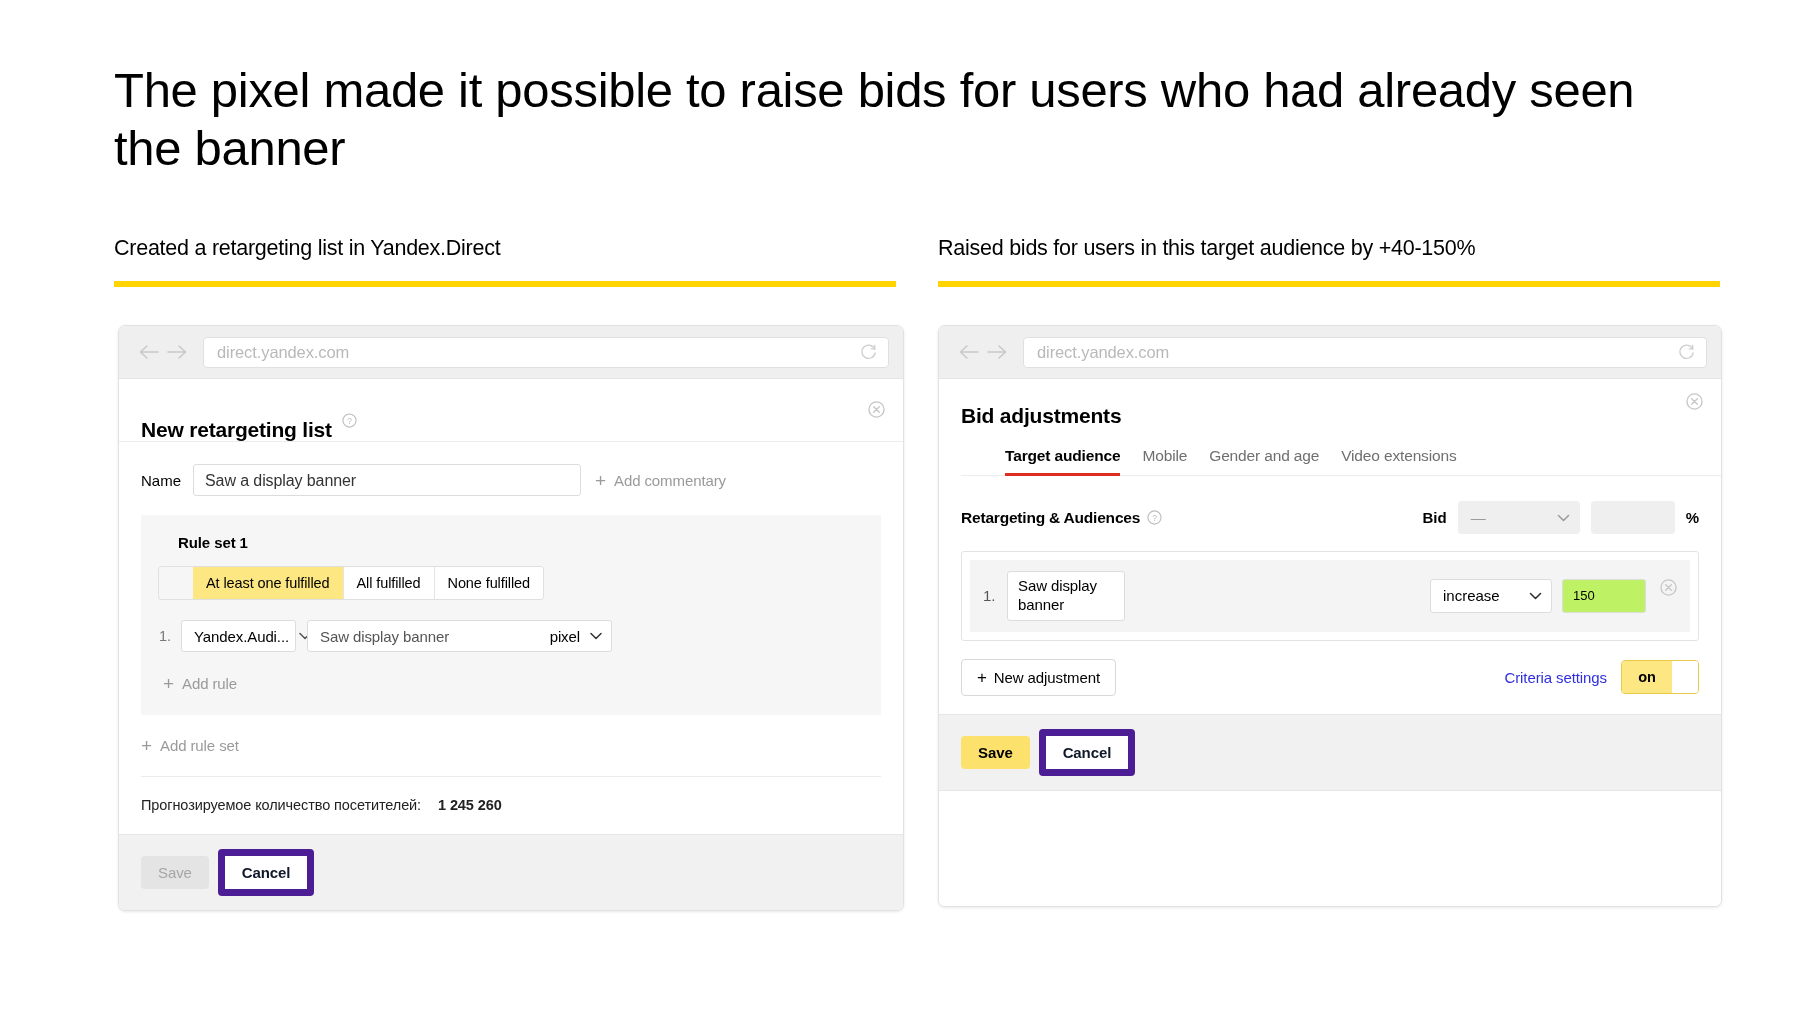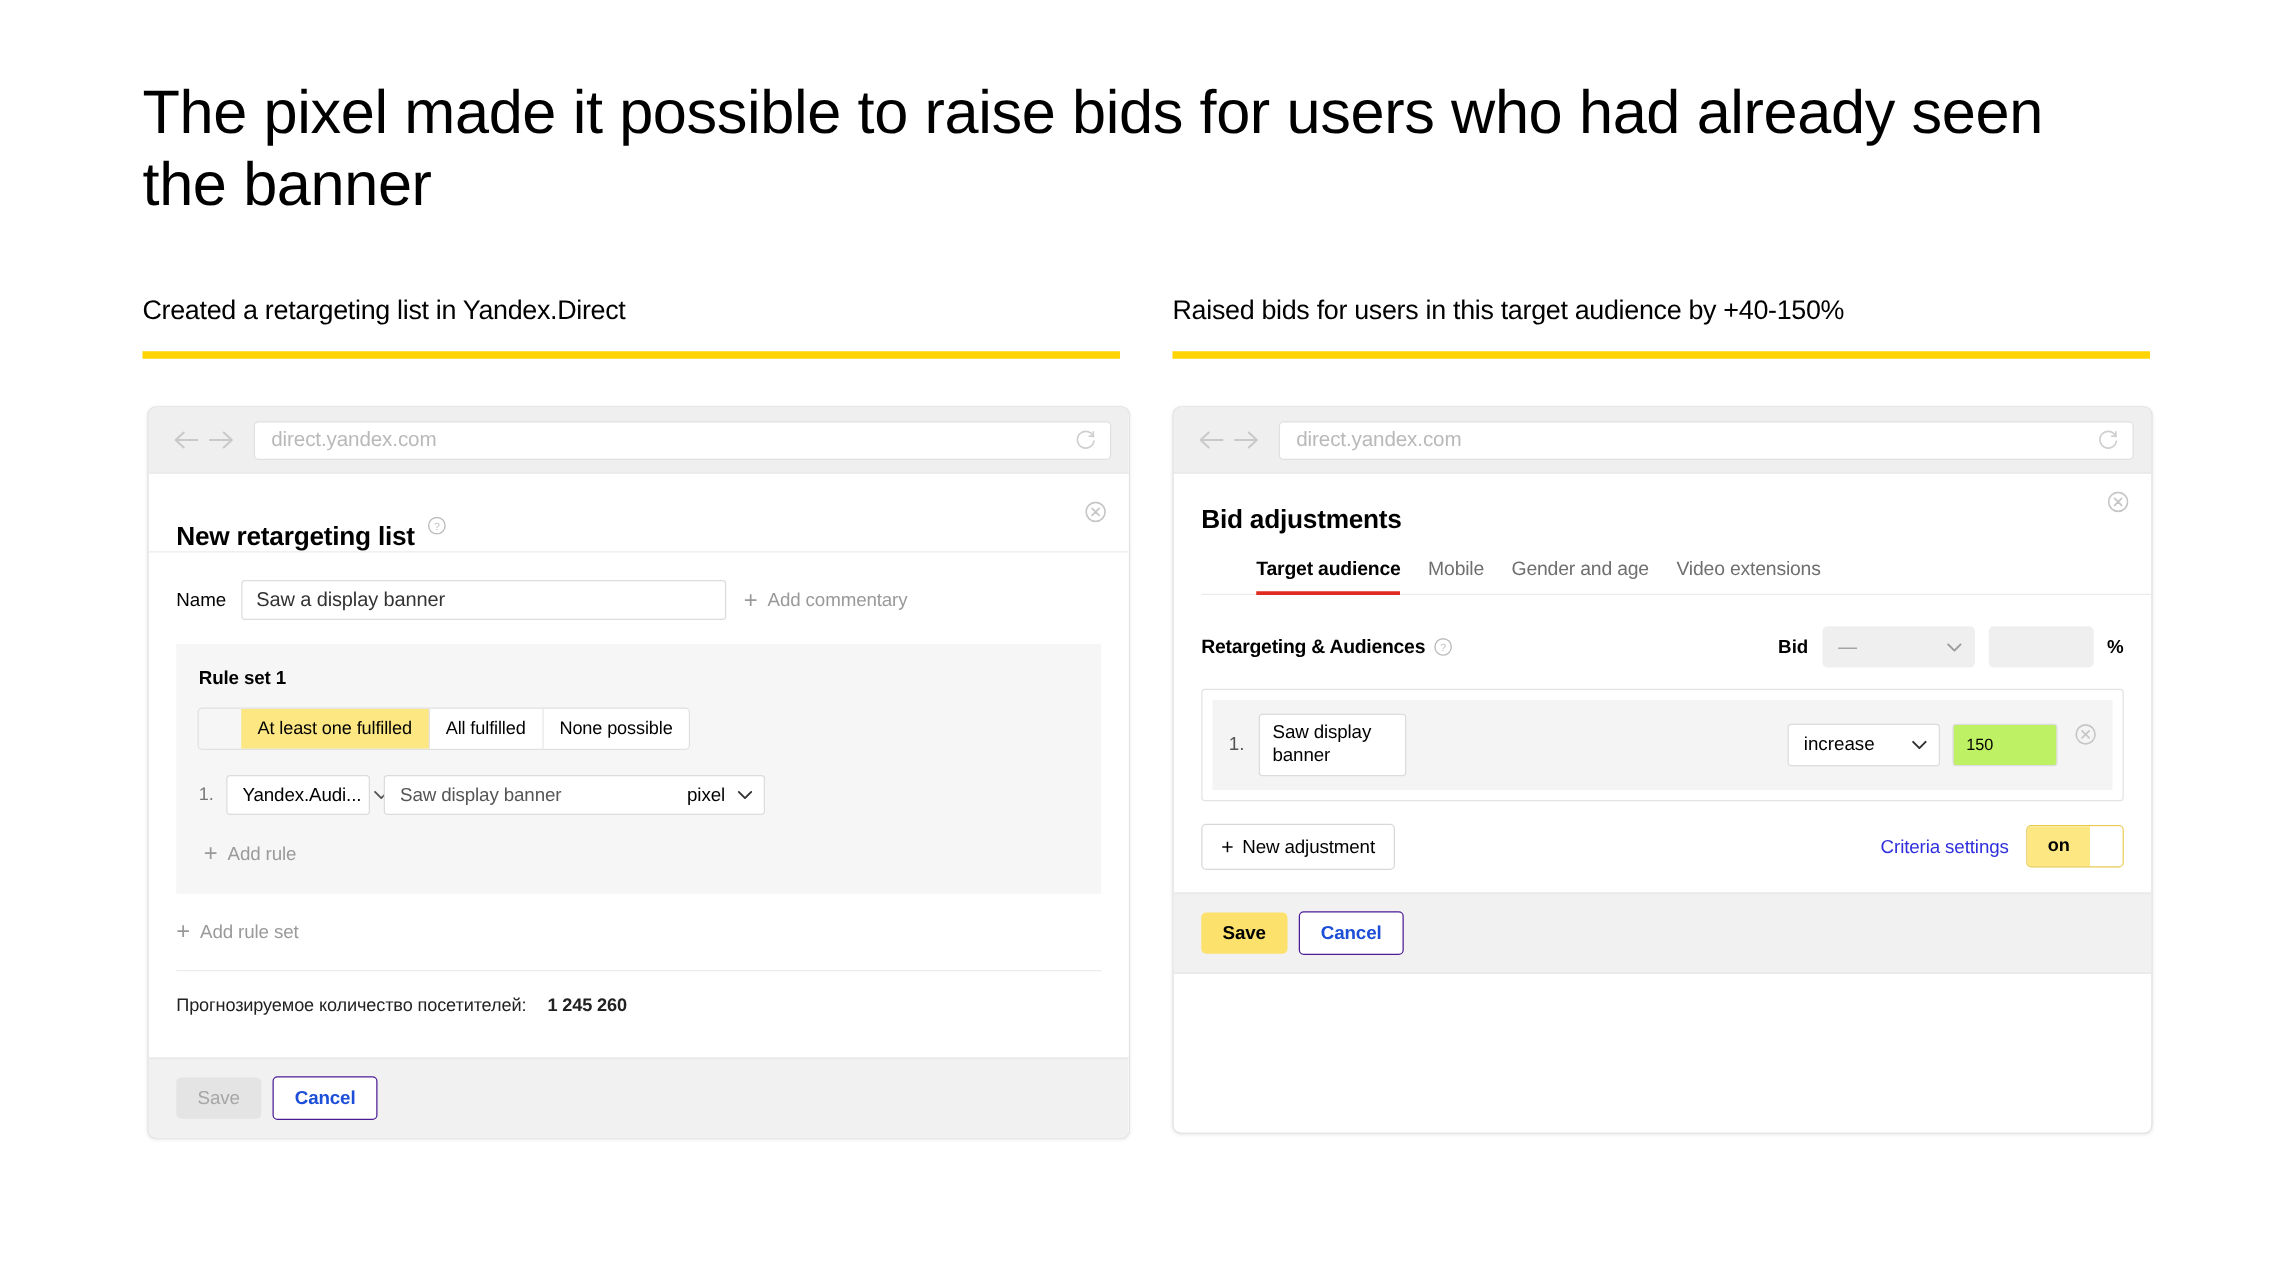--- a/index.html
+++ b/index.html
@@ -166,21 +166,21 @@
     font-weight: 300;
     line-height: 1;
   }
 
   .ruleset {
     margin: 19px 22px 0 22px;
     background: #f6f6f6;
     padding: 19px 18px 22px 18px;
     box-sizing: border-box;
   }
-  .ruleset-title { font-size: 15px; font-weight: 700; letter-spacing: -0.1px; }
+  .ruleset-title { font-size: 15px; font-weight: 700; letter-spacing: -0.1px; margin-left: 19px; }
   .seg {
     display: flex;
     margin-top: 16px;
     border-radius: 3px;
     overflow: hidden;
     width: max-content;
     box-shadow: 0 0 0 1px #e0e0e0;
     padding-left: 34px;
   }
   .seg-btn {
@@ -263,21 +263,21 @@
   }
   .btn {
     font-size: 15px;
     border-radius: 4px;
     padding: 8px 17px;
     box-sizing: border-box;
     letter-spacing: -0.1px;
     white-space: nowrap;
   }
   .btn-disabled { background: #e4e4e4; color: #a6a6a6; }
-  .btn-white { background: #fff; border: 1px solid #4c1d95; color: #1d4ed8; margin-left: 9px; font-weight: 700; }
+  .btn-white { background: #fff; border: 7px solid #4c1d95; color: #0f172a; margin-left: 9px; font-weight: 700; }
   .btn-yellow { background: #FCE16D; color: #000; font-weight: 700; }
 
   
   .rdlg-head { padding: 25px 0 0 22px; position: relative; }
   .rdlg-title { font-size: 21px; font-weight: 700; letter-spacing: -0.2px; }
   .tabs {
     display: flex;
     align-items: flex-end;
     margin-top: 19px;
     border-bottom: 1px solid #ececec;
@@ -469,21 +469,21 @@
         <span>Add commentary</span>
       </div>
     </div>
 
     <div class="ruleset">
       <div class="ruleset-title">Rule set  1</div>
 
       <div class="seg">
         <div class="seg-btn active">At least one fulfilled</div>
         <div class="seg-btn">All fulfilled</div>
-        <div class="seg-btn">None possible</div>
+        <div class="seg-btn">None fulfilled</div>
       </div>
 
       <div class="rule-row">
         <span class="rule-num">1.</span>
         <div class="select sel-audience">
           <span>Yandex.Audi...</span>
           <span class="caret">
             <svg width="12" height="8" viewBox="0 0 12 8">
                 <path d="M1 1.5 L6 6.5 L11 1.5" fill="none" stroke="currentColor" stroke-width="1.5" stroke-linecap="round" stroke-linejoin="round"></path>
               </svg>

